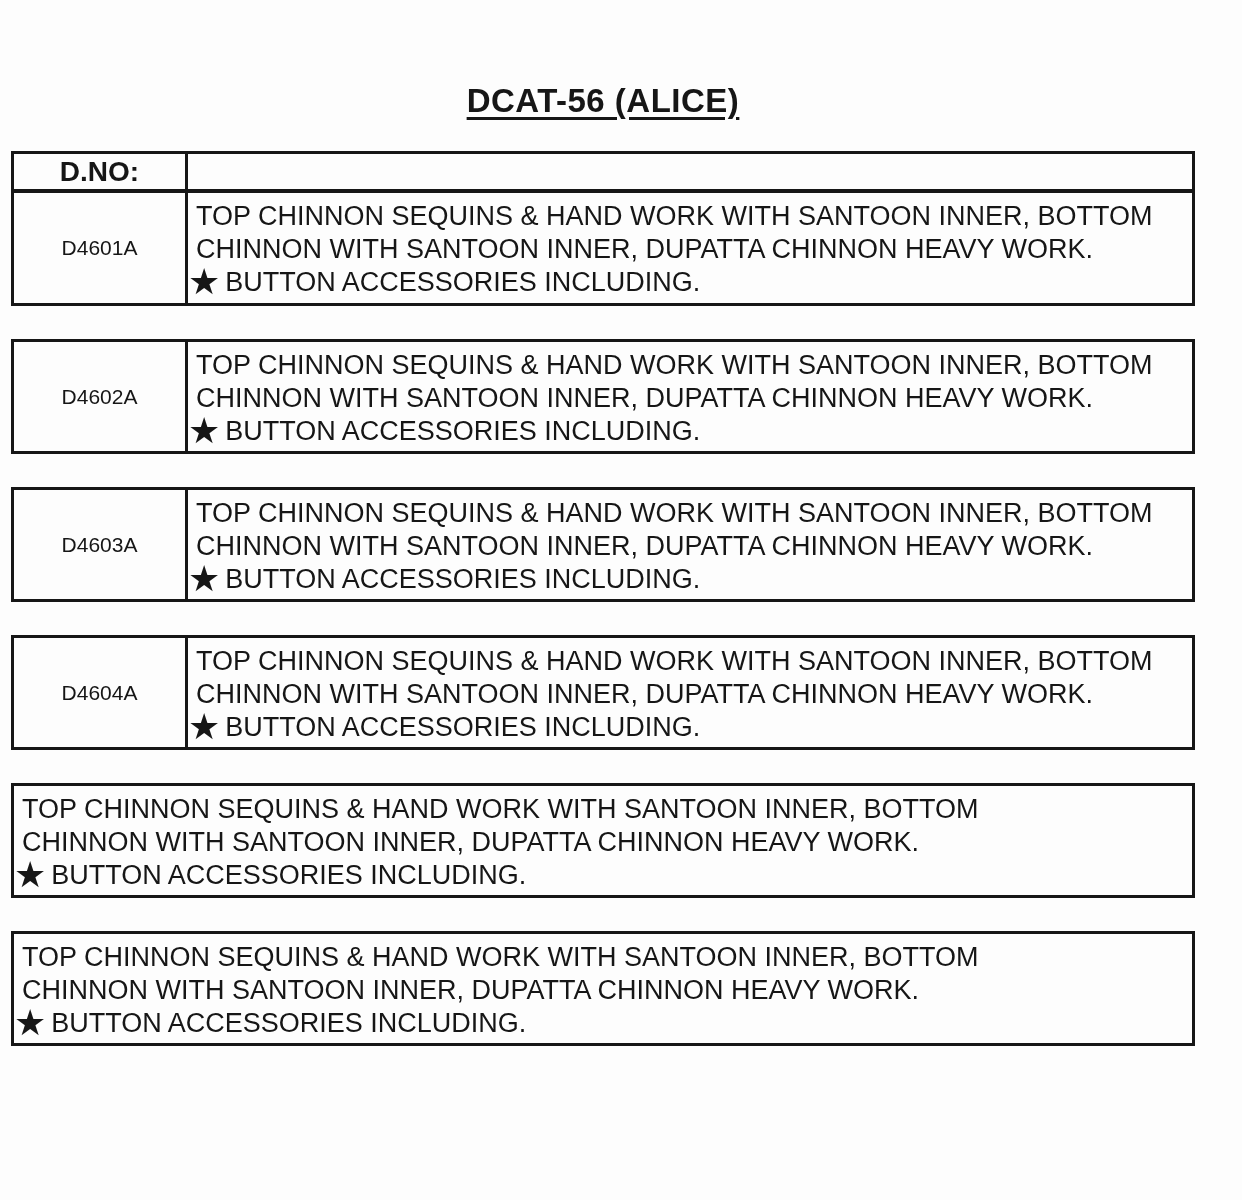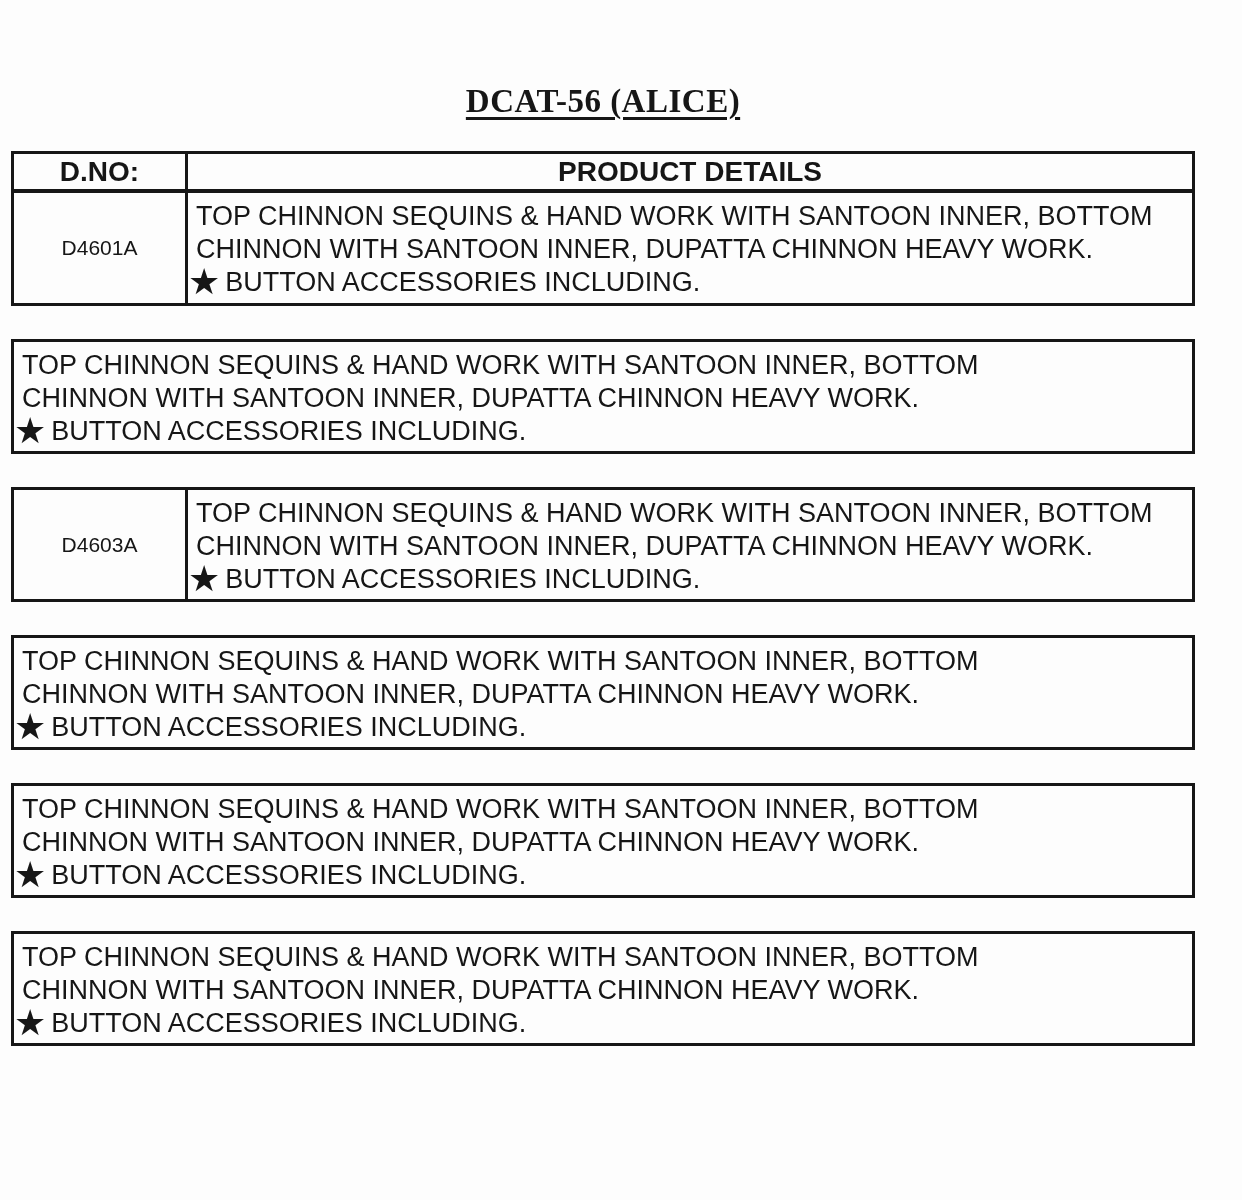--- a/index.html
+++ b/index.html
@@ -23,21 +23,20 @@
     width: 1184px;
     text-align: center;
     font-size: 33px;
     font-weight: bold;
     letter-spacing: 0.5px;
   }
   .doc-title .underlined {
     text-decoration: underline;
     text-decoration-thickness: 3px;
     text-underline-offset: 5px;
-    font-family: Liberation Serif, serif;
   }
   .table-area {
     position: absolute;
     top: 151px;
     left: 11px;
     width: 1184px;
   }
   .header-row {
     display: flex;
     box-sizing: border-box;
@@ -115,36 +114,36 @@
 <div class="page">
 
   <div class="doc-title">
     <span class="underlined">DCAT-56 (ALICE)</span>
   </div>
 
   <div class="table-area">
 
     <div class="header-row">
       <div class="cell-dno">D.NO:</div>
-      <div class="cell-details">PRODUCT DETAILS</div>
     </div>
 
     <div class="block first">
       <div class="cell-dno">D4601A</div>
       <div class="cell-details">
         <span class="desc-line">TOP CHINNON SEQUINS &amp; HAND WORK WITH SANTOON INNER, BOTTOM</span>
         <span class="desc-line">CHINNON WITH SANTOON INNER, DUPATTA CHINNON HEAVY WORK.</span>
         <span class="note-line">
           <span class="star">★</span>
           <span>BUTTON ACCESSORIES INCLUDING.</span>
         </span>
       </div>
     </div>
 
     <div class="block gap">
+      <div class="cell-dno">D4602A</div>
       <div class="cell-details">
         <span class="desc-line">TOP CHINNON SEQUINS &amp; HAND WORK WITH SANTOON INNER, BOTTOM</span>
         <span class="desc-line">CHINNON WITH SANTOON INNER, DUPATTA CHINNON HEAVY WORK.</span>
         <span class="note-line">
           <span class="star">★</span>
           <span>BUTTON ACCESSORIES INCLUDING.</span>
         </span>
       </div>
     </div>
 
@@ -154,20 +153,21 @@
         <span class="desc-line">TOP CHINNON SEQUINS &amp; HAND WORK WITH SANTOON INNER, BOTTOM</span>
         <span class="desc-line">CHINNON WITH SANTOON INNER, DUPATTA CHINNON HEAVY WORK.</span>
         <span class="note-line">
           <span class="star">★</span>
           <span>BUTTON ACCESSORIES INCLUDING.</span>
         </span>
       </div>
     </div>
 
     <div class="block gap">
+      <div class="cell-dno">D4604A</div>
       <div class="cell-details">
         <span class="desc-line">TOP CHINNON SEQUINS &amp; HAND WORK WITH SANTOON INNER, BOTTOM</span>
         <span class="desc-line">CHINNON WITH SANTOON INNER, DUPATTA CHINNON HEAVY WORK.</span>
         <span class="note-line">
           <span class="star">★</span>
           <span>BUTTON ACCESSORIES INCLUDING.</span>
         </span>
       </div>
     </div>
 

